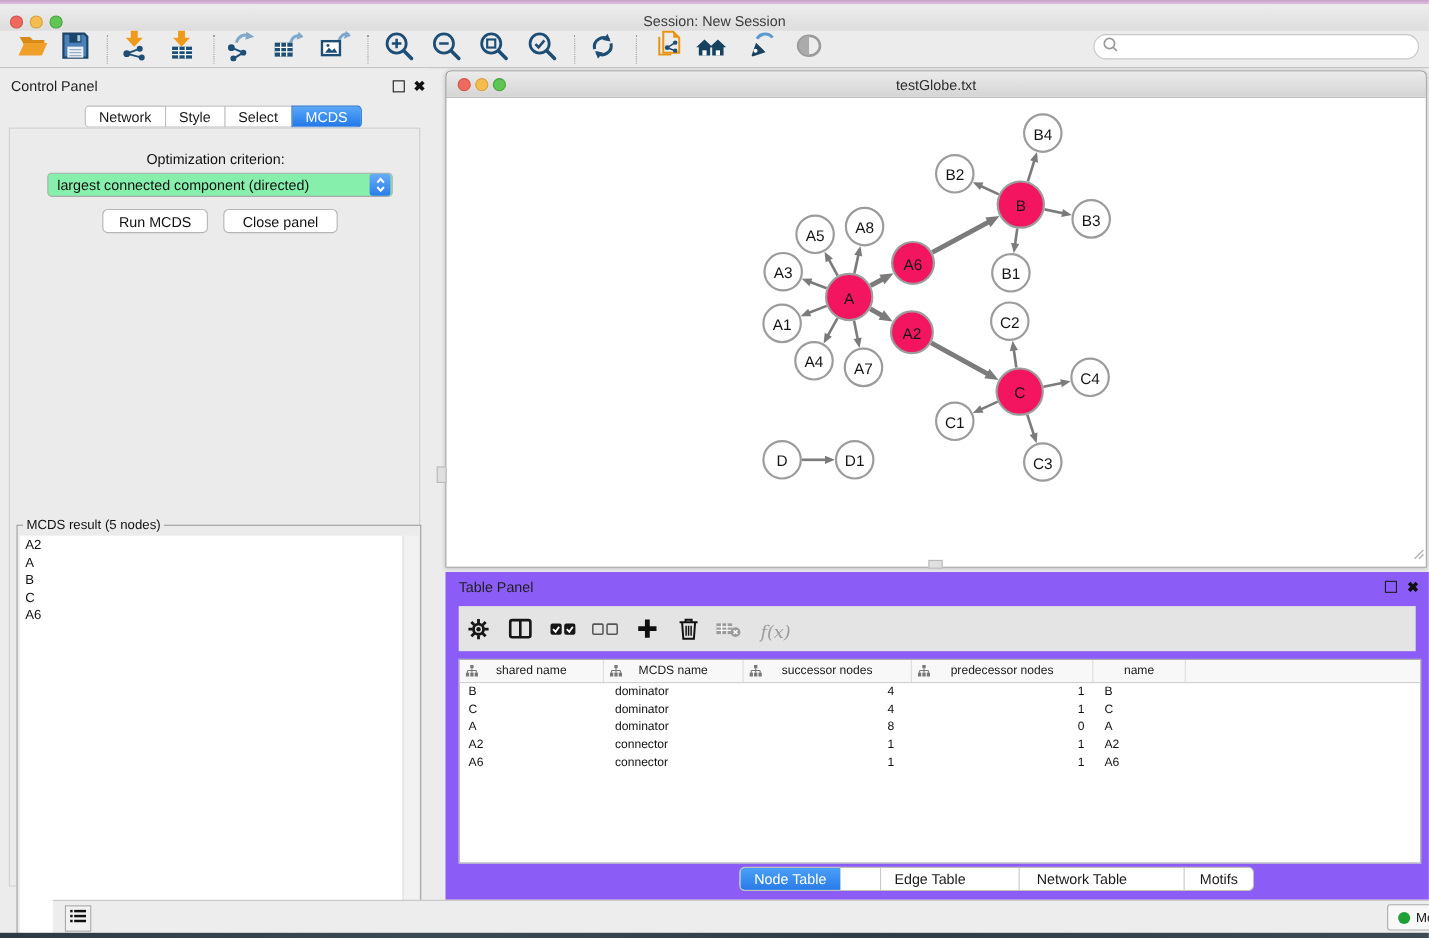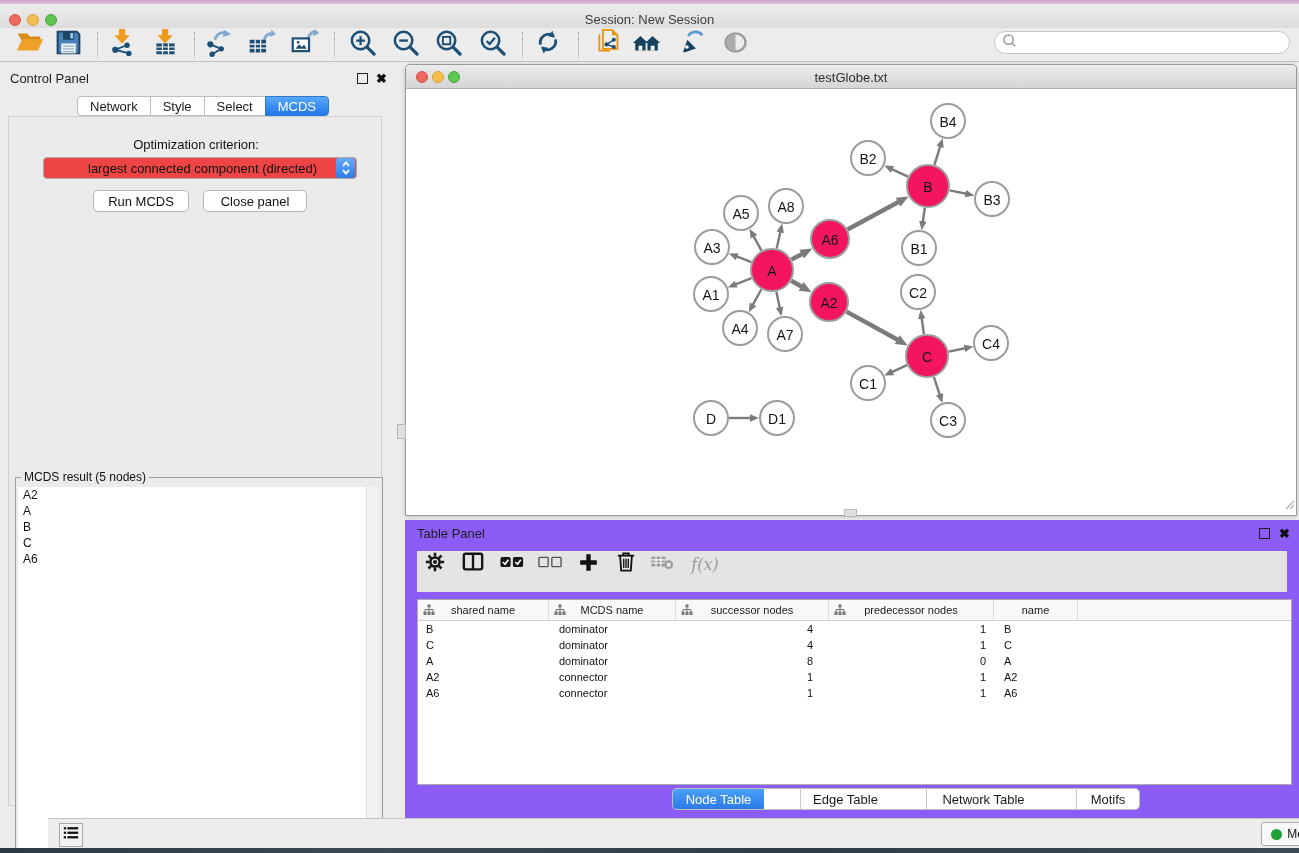--- a/index.html
+++ b/index.html
@@ -27,21 +27,21 @@
   .control-panel { left:0; top:62px; width:390px; height:756px; background:#ECECEC; }
   .cp-title { left:10px; top:9px; font-size:13px; color:#1E1E1E; }
   .win-float { width:11px; height:11px; border:1.5px solid #1E1E1E; background:transparent; }
   .win-close { font-size:13px; font-weight:bold; color:#111; line-height:13px; }
   .cp-tabs { left:78px; top:34px; height:20px; display:flex; }
   .cp-tab { height:20px; border:1px solid #BDBDBD; background:#FFFFFF; font-size:13px; color:#1A1A1A; display:flex; align-items:center; justify-content:center; margin-left:-1px; padding:0 12px; }
   .cp-tab.first { border-radius:4px 0 0 4px; }
   .cp-tab.active { background:linear-gradient(#58A8F8,#2278E9); color:#fff; border-color:#2E7AD1; border-radius:0 4px 4px 0; }
   .cp-box { left:8px; top:54px; width:374px; height:690px; border:1px solid #D0D0D0; background:#EBEBEB; }
   .opt-label { left:0; width:374px; top:20px; text-align:center; font-size:13px; color:#111; }
-  .dropdown { left:34px; top:40px; width:314px; height:22px; background:#ef4444; border:1px solid #ABABAB; border-radius:4px; display:flex; align-items:center;padding-left:36px; }
+  .dropdown { left:34px; top:40px; width:314px; height:22px; background:#86efac; border:1px solid #ABABAB; border-radius:4px; display:flex; align-items:center; }
   .dropdown .dd-text { font-size:13px; color:#111; padding-left:8px; flex:1; white-space:nowrap; overflow:hidden; }
   .dd-stepper { width:19px; height:20px; margin:0 1px; border-radius:3px; background:linear-gradient(#66ACF9,#2A7DE9); display:flex; align-items:center; justify-content:center; }
   .cp-btn { height:22px; background:#FFFFFF; border:1px solid #B5B5B5; border-radius:5px; font-size:13px; color:#111; display:flex; align-items:center; justify-content:center; }
   .btn-run { left:84px; top:73px; width:96px; }
   .btn-close { left:194px; top:73px; width:104px; }
   .mcds-group { left:6px; top:360px; width:368px; height:416px; border:1px solid #9E9E9E; background:#EBEBEB; }
   .mcds-legend { position:absolute; left:5px; top:-8px; background:#EBEBEB; padding:0 3px; font-size:12px; color:#111; }
   .mcds-list { position:absolute; left:2px; top:9px; right:16px; bottom:2px; background:#fff; overflow:hidden; }
   .mcds-scroll { position:absolute; right:2px; top:9px; width:14px; bottom:2px; background:#F2F2F2; border-left:1px solid #E0E0E0; }
   .mcds-item { font-size:12px; line-height:16px; padding-left:5px; color:#111; }
@@ -53,21 +53,21 @@
   .nw-traffic { top:6px; }
   .nw-canvas { position:absolute; left:0; top:24px; right:0; bottom:0; background:#FFFFFF; }
   .graph-label { font-size:14px; fill:#151515; }
   .resize-grip { position:absolute; right:1px; bottom:1px; }
   .divider-handle { background:#E0E0E0; border:1px solid #B9B9B9; }
 
   
   .table-panel { left:405px; top:520px; width:894px; height:298px; background:#8b5cf6; }
   .tp-title { left:12px; top:6px; font-size:13px; color:#1E1E1E; }
   .tp-toolbar { left:12px; top:31px; width:870px; height:41px; background:#E4E4E4; }
-  .tp-icon { position:absolute; top:0; width:26px; height:26px; display:flex; align-items:center; justify-content:center; }
+  .tp-icon { position:absolute; top:10px; width:26px; height:26px; display:flex; align-items:center; justify-content:center; }
   .fx-label { font-family:"DejaVu Serif", serif; font-style:italic; font-size:16px; color:#9B9B9B; }
   .ntable { left:12px; top:79px; width:875px; height:186px; background:#fff; border:1px solid #ACACAC; }
   .thead { display:grid; grid-template-columns:131px 127px 153px 165px 84px 1fr; height:21px; background:#F8F8F8; border-bottom:1px solid #CFCFCF; }
   .th { position:relative; display:flex; align-items:center; justify-content:center; font-size:11px; color:#1A1A1A; border-right:1px solid #DCDCDC; }
   .th:last-child { border-right:none; }
   .th .sort-ico { position:absolute; left:5px; top:4px; }
   .trow { display:grid; grid-template-columns:131px 127px 153px 165px 84px 1fr; height:16px; font-size:11px; color:#111; }
   .td { display:flex; align-items:center; }
   .td.c0 { padding-left:8px; }
   .td.c1 { padding-left:10px; }

